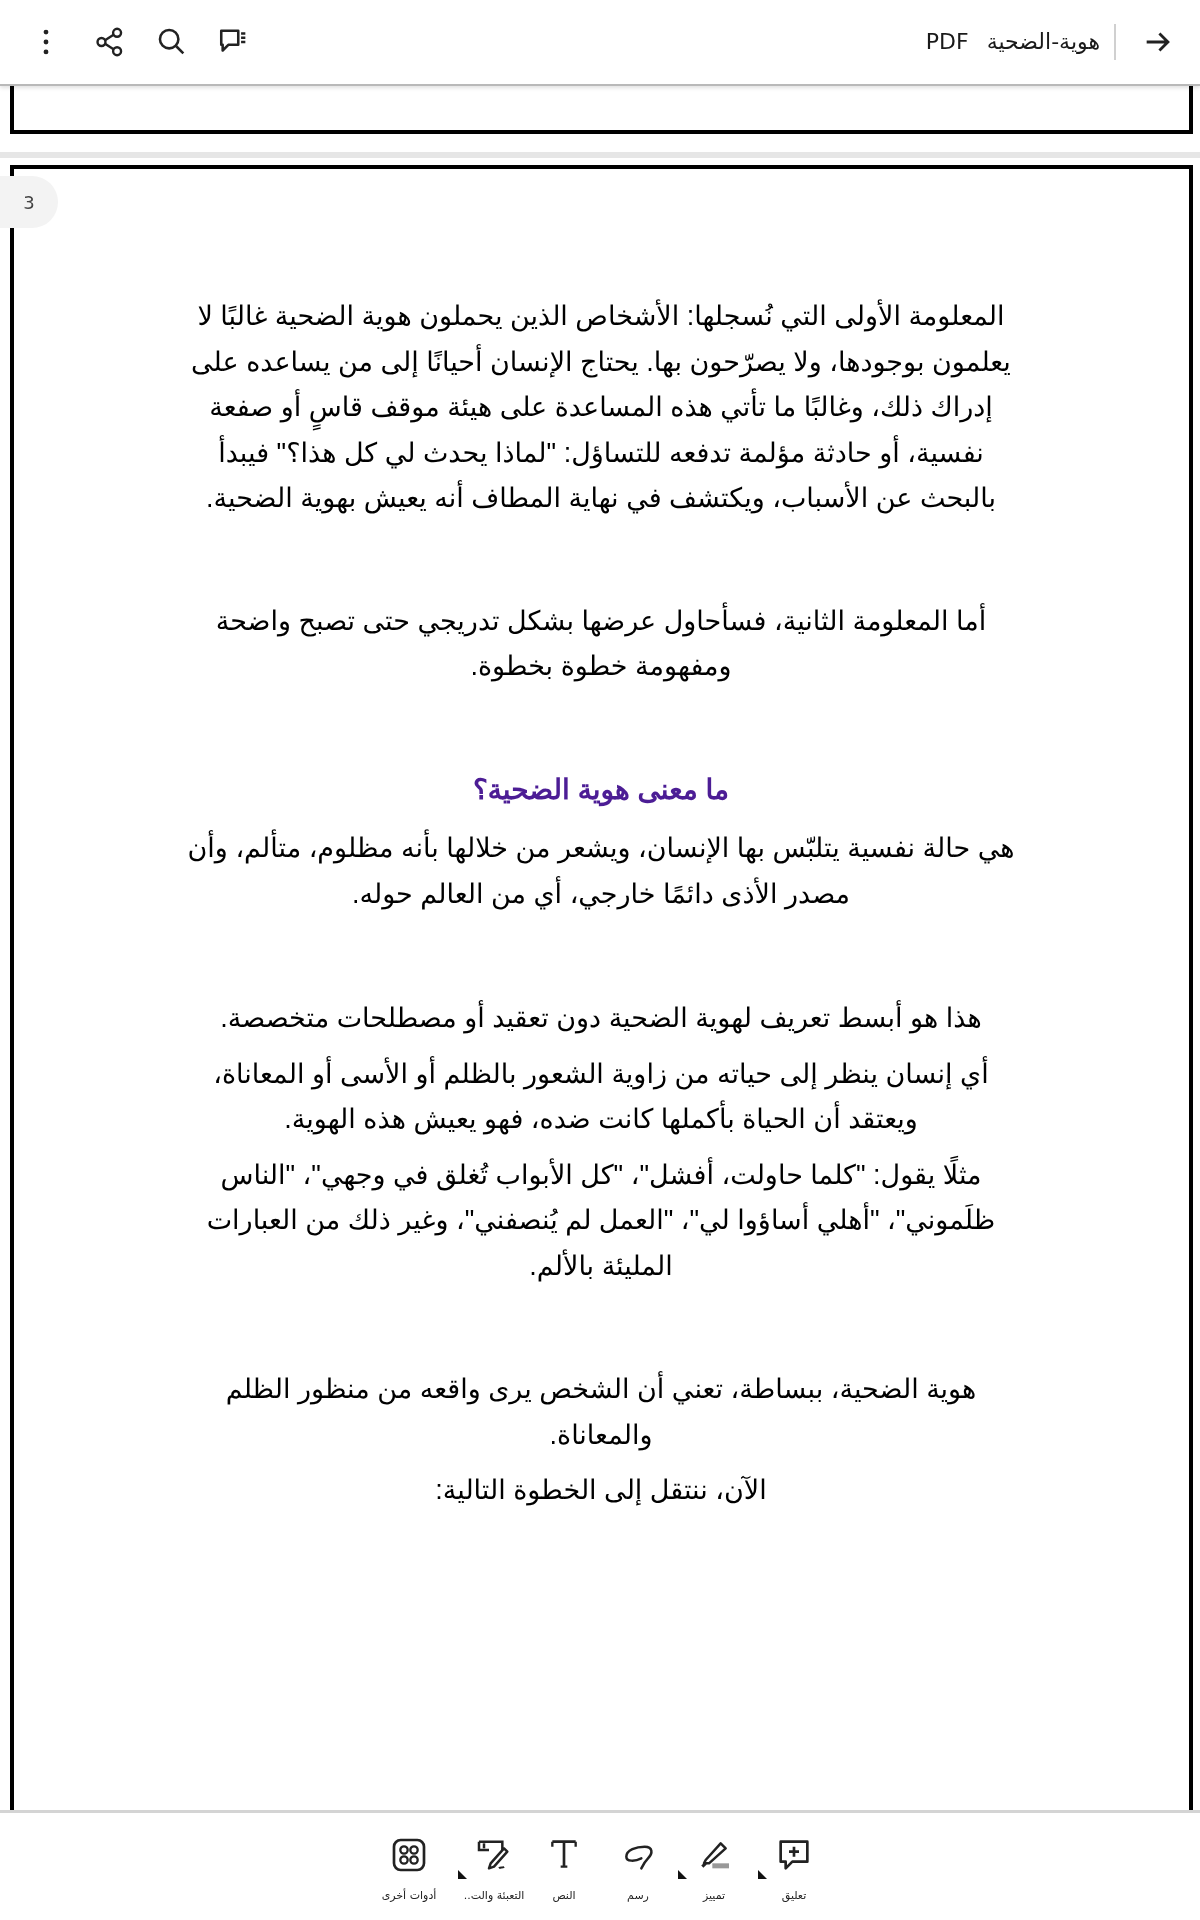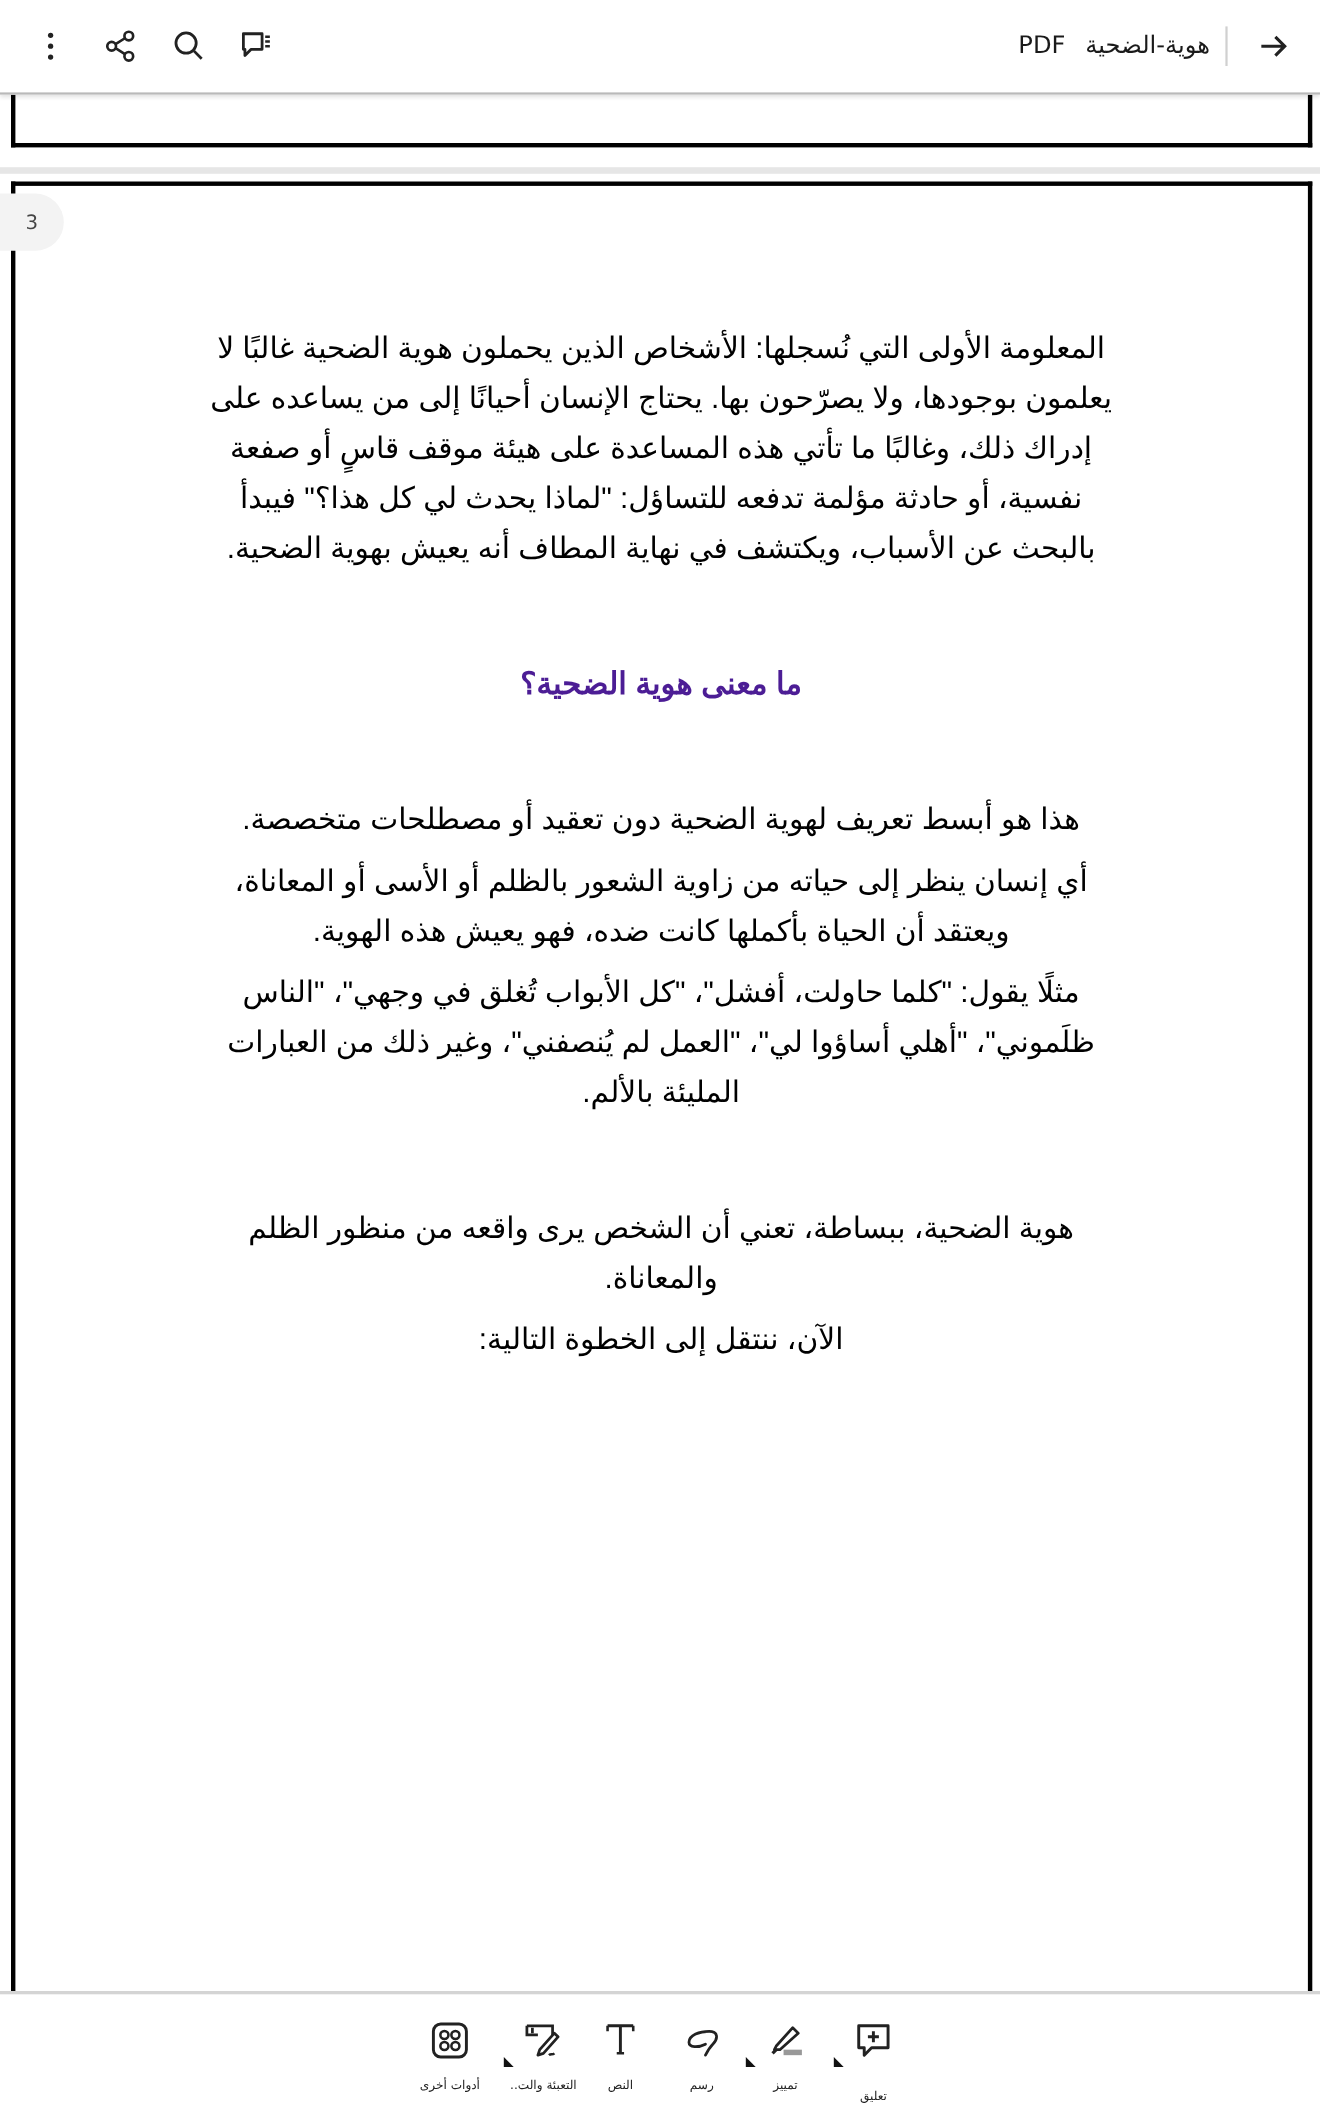--- a/index.html
+++ b/index.html
@@ -73,21 +73,21 @@
   }
   .tool { position: absolute; top: 22px; width: 84px; height: 80px; display:flex; flex-direction:column; align-items:center; }
   .tool .glyph { width: 40px; height: 40px; position: relative; }
   .tool .glyph svg { width: 40px; height: 40px; }
   .tool .label {
     margin-top: 14px; font-family: "DejaVu Sans", sans-serif; font-size: 11px; color: #222;
     direction: rtl; white-space: nowrap;
   }
   .tri { position: absolute; left: -16px; bottom: -4px; width: 0; height: 0;
     border-left: 9px solid #111; border-top: 9px solid transparent; }
-  .t-comment { left: 752px; gap: 10px; }
+  .t-comment { left: 752px; }
   .t-highlight { left: 672px; }
   .t-draw { left: 596px; }
   .t-text { left: 522px; }
   .t-fill { left: 446px; width: 96px; }
   .t-more { left: 363px; width: 92px; }
 </style>
 </head>
 <body>
 
 <div class="topbar">
@@ -130,21 +130,23 @@
 </div>
 
 <div class="viewer">
   <div class="page-prev"></div>
   <div class="page-gap"></div>
   <div class="page"></div>
   <div class="page-badge">3</div>
 
   <div class="content">
     <p class="p1">المعلومة الأولى التي نُسجلها: الأشخاص الذين يحملون هوية الضحية غالبًا لا يعلمون بوجودها، ولا يصرّحون بها. يحتاج الإنسان أحيانًا إلى من يساعده على إدراك ذلك، وغالبًا ما تأتي هذه المساعدة على هيئة موقف قاسٍ أو صفعة نفسية، أو حادثة مؤلمة تدفعه للتساؤل: "لماذا يحدث لي كل هذا؟" فيبدأ بالبحث عن الأسباب، ويكتشف في نهاية المطاف أنه يعيش بهوية الضحية.</p>
+    <p class="p2">أما المعلومة الثانية، فسأحاول عرضها بشكل تدريجي حتى تصبح واضحة ومفهومة خطوة بخطوة.</p>
     <p class="h2" style="color: #4c1d95;">ما معنى هوية الضحية؟</p>
+    <p class="p3">هي حالة نفسية يتلبّس بها الإنسان، ويشعر من خلالها بأنه مظلوم، متألم، وأن مصدر الأذى دائمًا خارجي، أي من العالم حوله.</p>
     <p class="p4">هذا هو أبسط تعريف لهوية الضحية دون تعقيد أو مصطلحات متخصصة.</p>
     <p class="p5">أي إنسان ينظر إلى حياته من زاوية الشعور بالظلم أو الأسى أو المعاناة، ويعتقد أن الحياة بأكملها كانت ضده، فهو يعيش هذه الهوية.</p>
     <p class="p6">مثلًا يقول: "كلما حاولت، أفشل"، "كل الأبواب تُغلق في وجهي"، "الناس ظلَموني"، "أهلي أساؤوا لي"، "العمل لم يُنصفني"، وغير ذلك من العبارات المليئة بالألم.</p>
     <p class="p8">هوية الضحية، ببساطة، تعني أن الشخص يرى واقعه من منظور الظلم والمعاناة.</p>
     <p class="p9">الآن، ننتقل إلى الخطوة التالية:</p>
   </div>
 </div>
 
 <div class="toolbar">
   <div class="tool t-comment">

